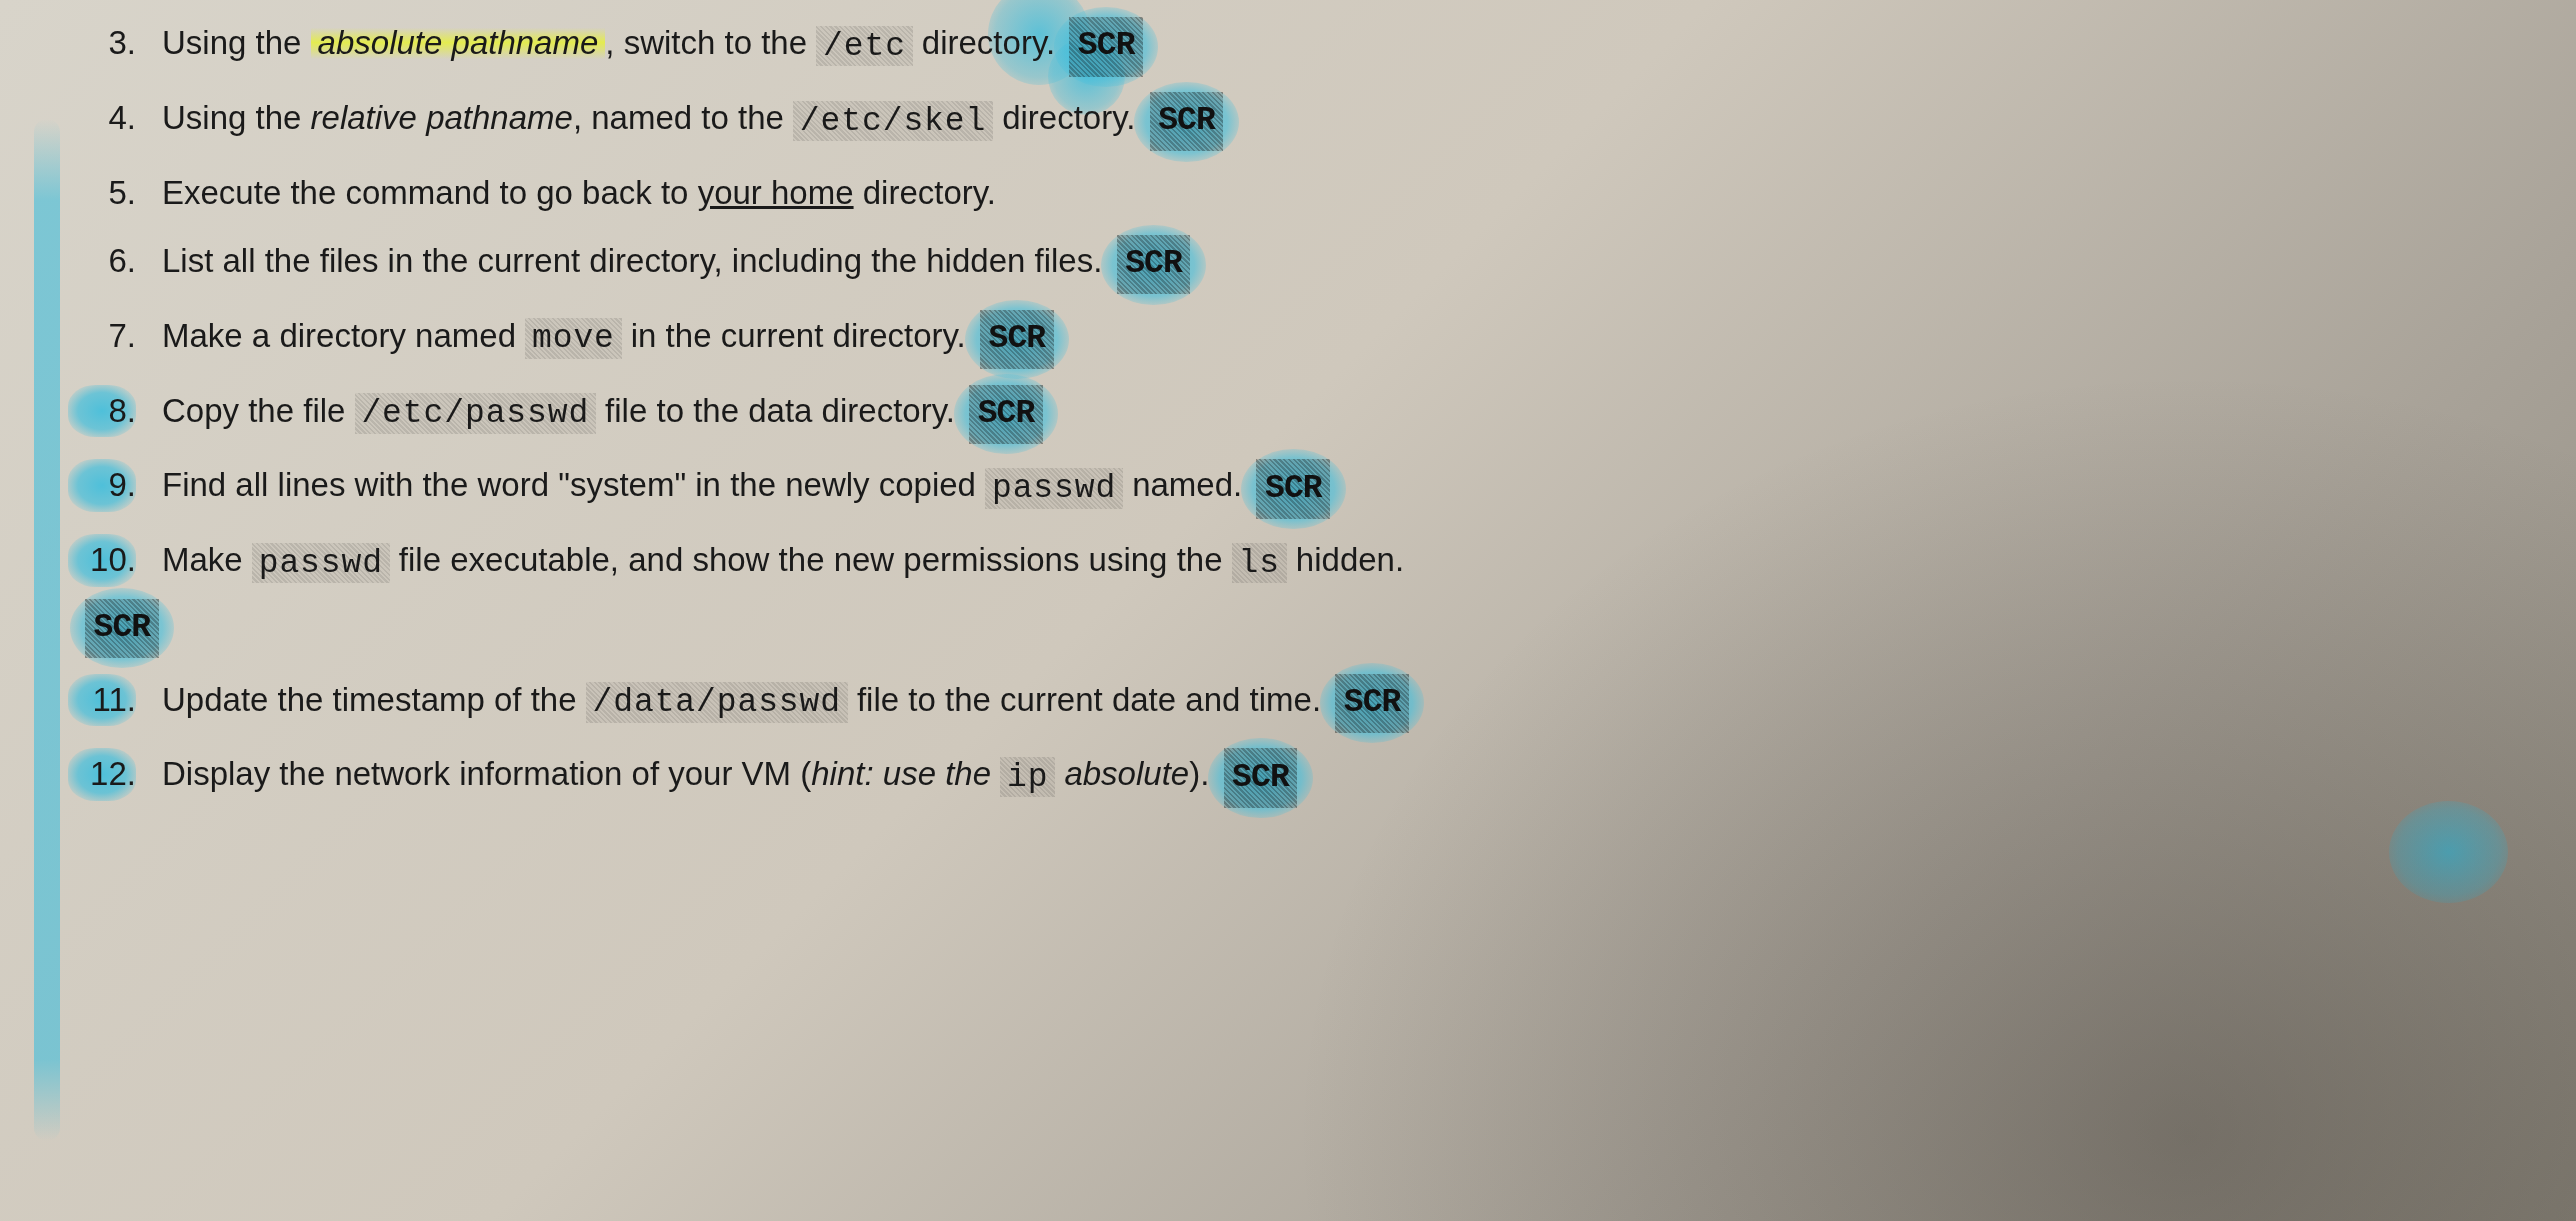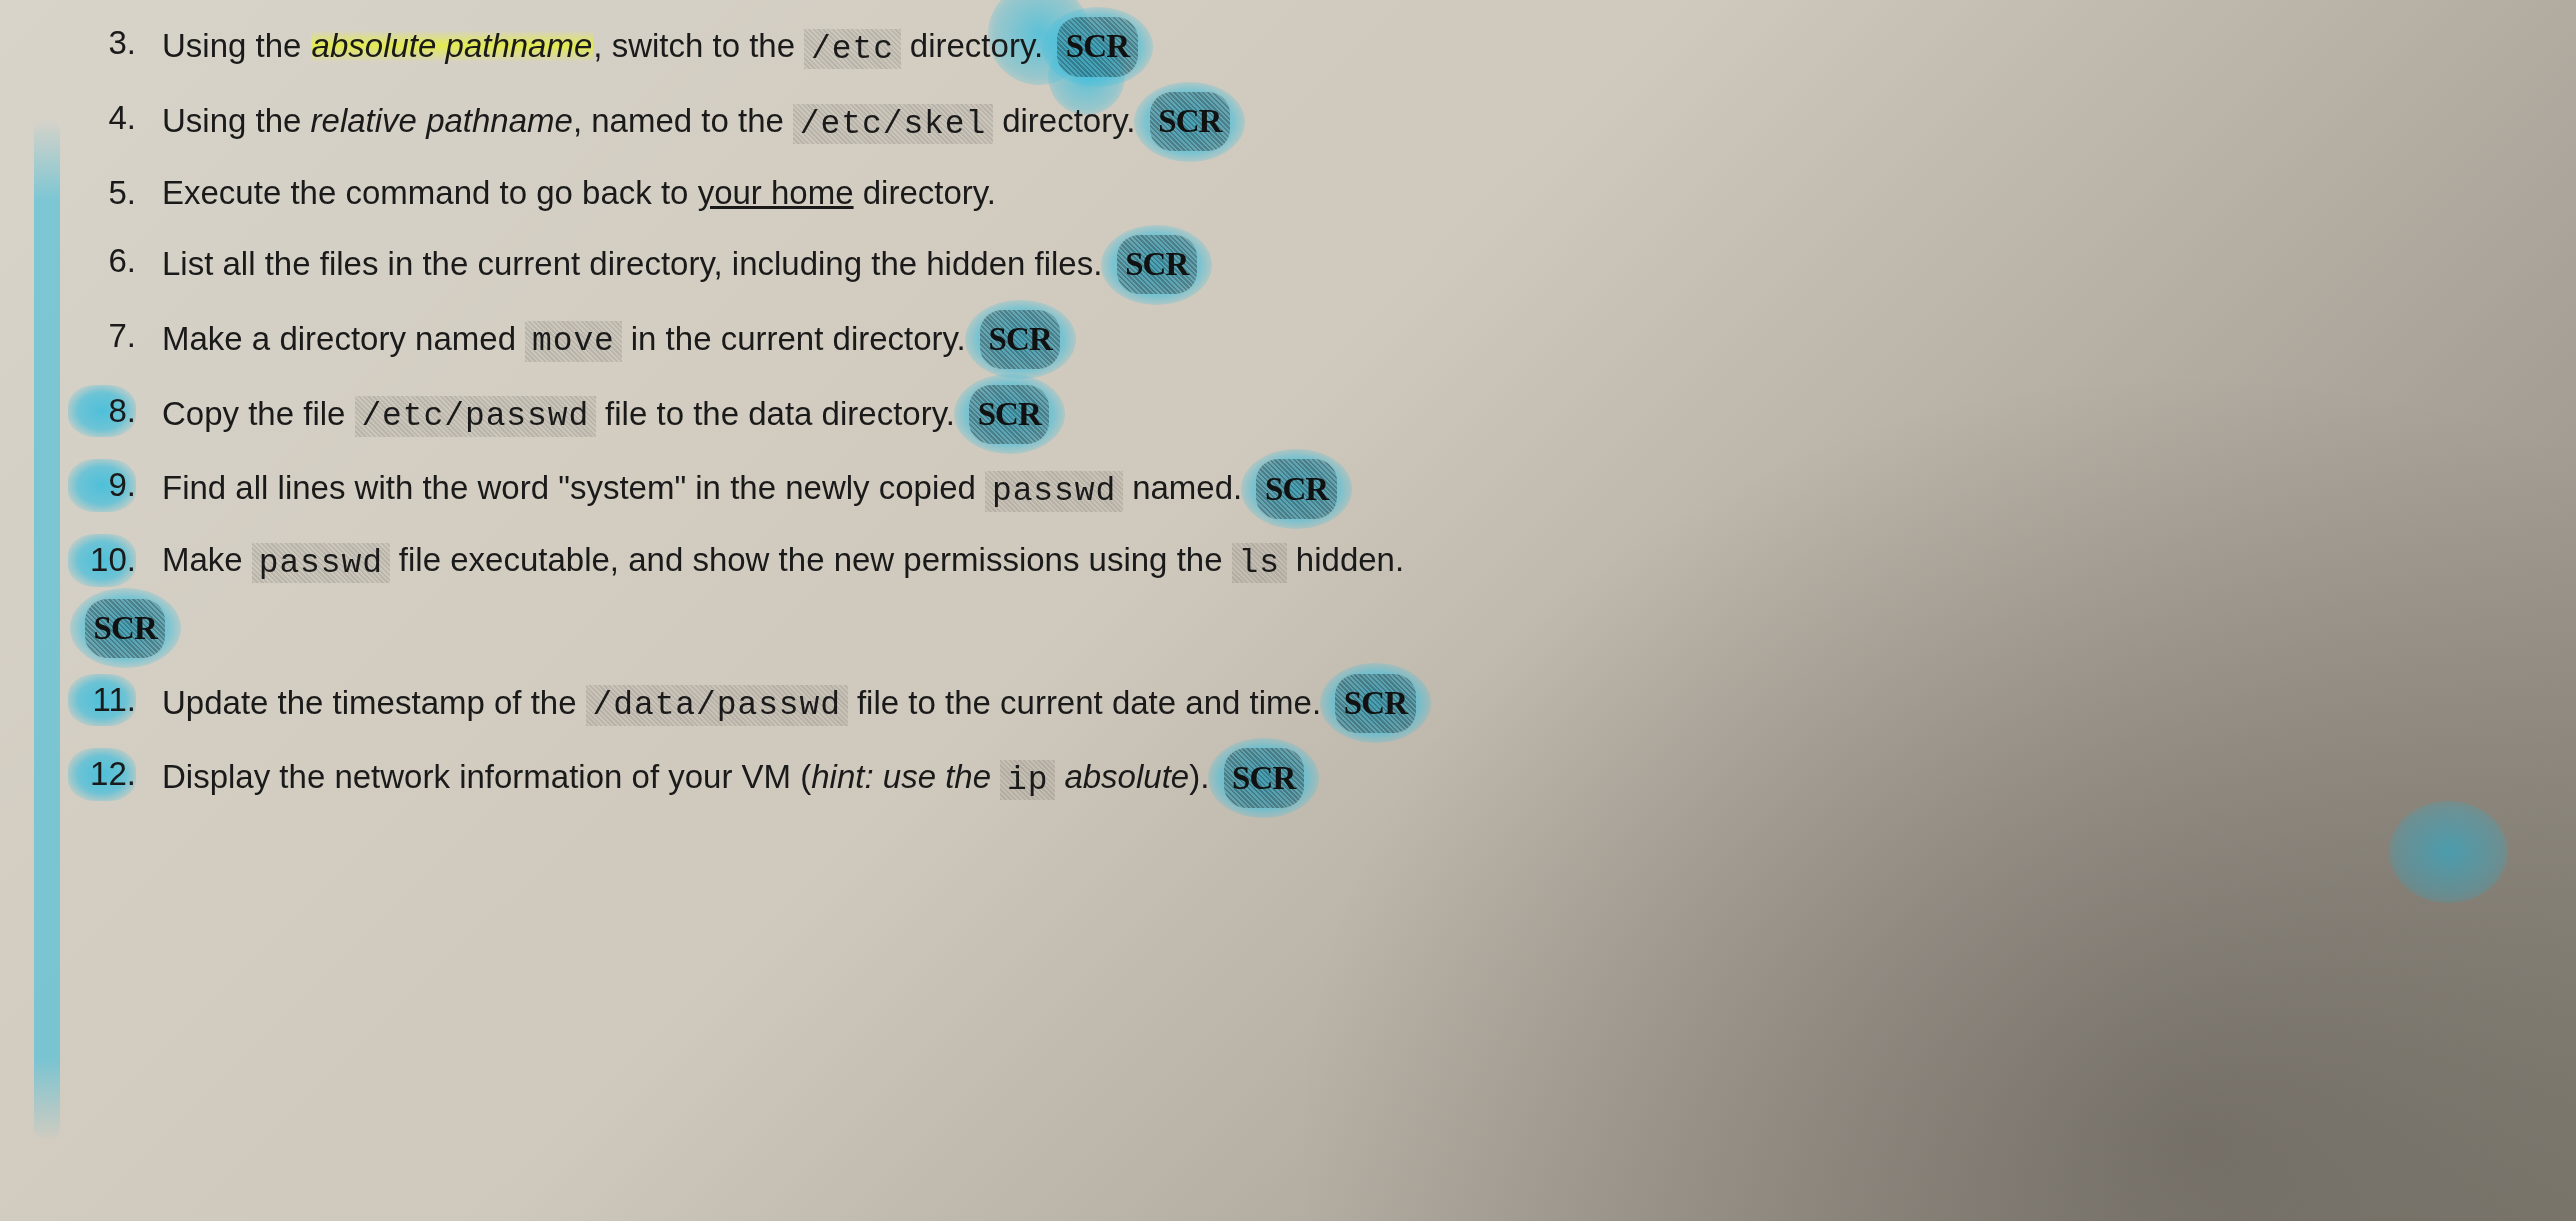--- a/index.html
+++ b/index.html
@@ -55,33 +55,32 @@
       text-decoration: underline;
     }
     .code {
       font-family: "Courier New", monospace;
       background: repeating-linear-gradient(45deg, rgba(0,0,0,0.12), rgba(0,0,0,0.12) 1.7px, rgba(0,0,0,0.04) 1.7px, rgba(0,0,0,0.04) 3.4px);
       padding: 1.7px 6.8px;
       letter-spacing: 0.9px;
     }
     .hl-yellow {
       background: linear-gradient(to bottom, rgba(230,240,60,0) 10%, rgba(230,240,60,0.85) 50%, rgba(230,240,60,0) 95%);
-      padding: 0 1px;
+      padding: 0 7px;
     }
     .scr {
-      font-family: Liberation Serif, serif;
+      font-family: Liberation Mono, monospace;
       font-weight: 900;
       letter-spacing: -0.9px;
       position: relative;
       display: inline-block;
       padding: 3.4px 8.5px;
       background: repeating-linear-gradient(45deg, rgba(0,0,0,0.35), rgba(0,0,0,0.35) 1.7px, rgba(0,0,0,0.15) 1.7px, rgba(0,0,0,0.15) 3.4px);
       color: #111;
       margin-left: 5.1px;
-      border-radius: 22px;
     }
     .scr.blue::after {
       content: "";
       position: absolute;
       inset: -10.2px -15.3px;
       background: radial-gradient(ellipse at center, rgba(64,190,220,0.85) 0%, rgba(64,190,220,0.6) 55%, rgba(64,190,220,0) 80%);
       border-radius: 50%;
       z-index: -1;
     }
     .scr-wrap-below {

